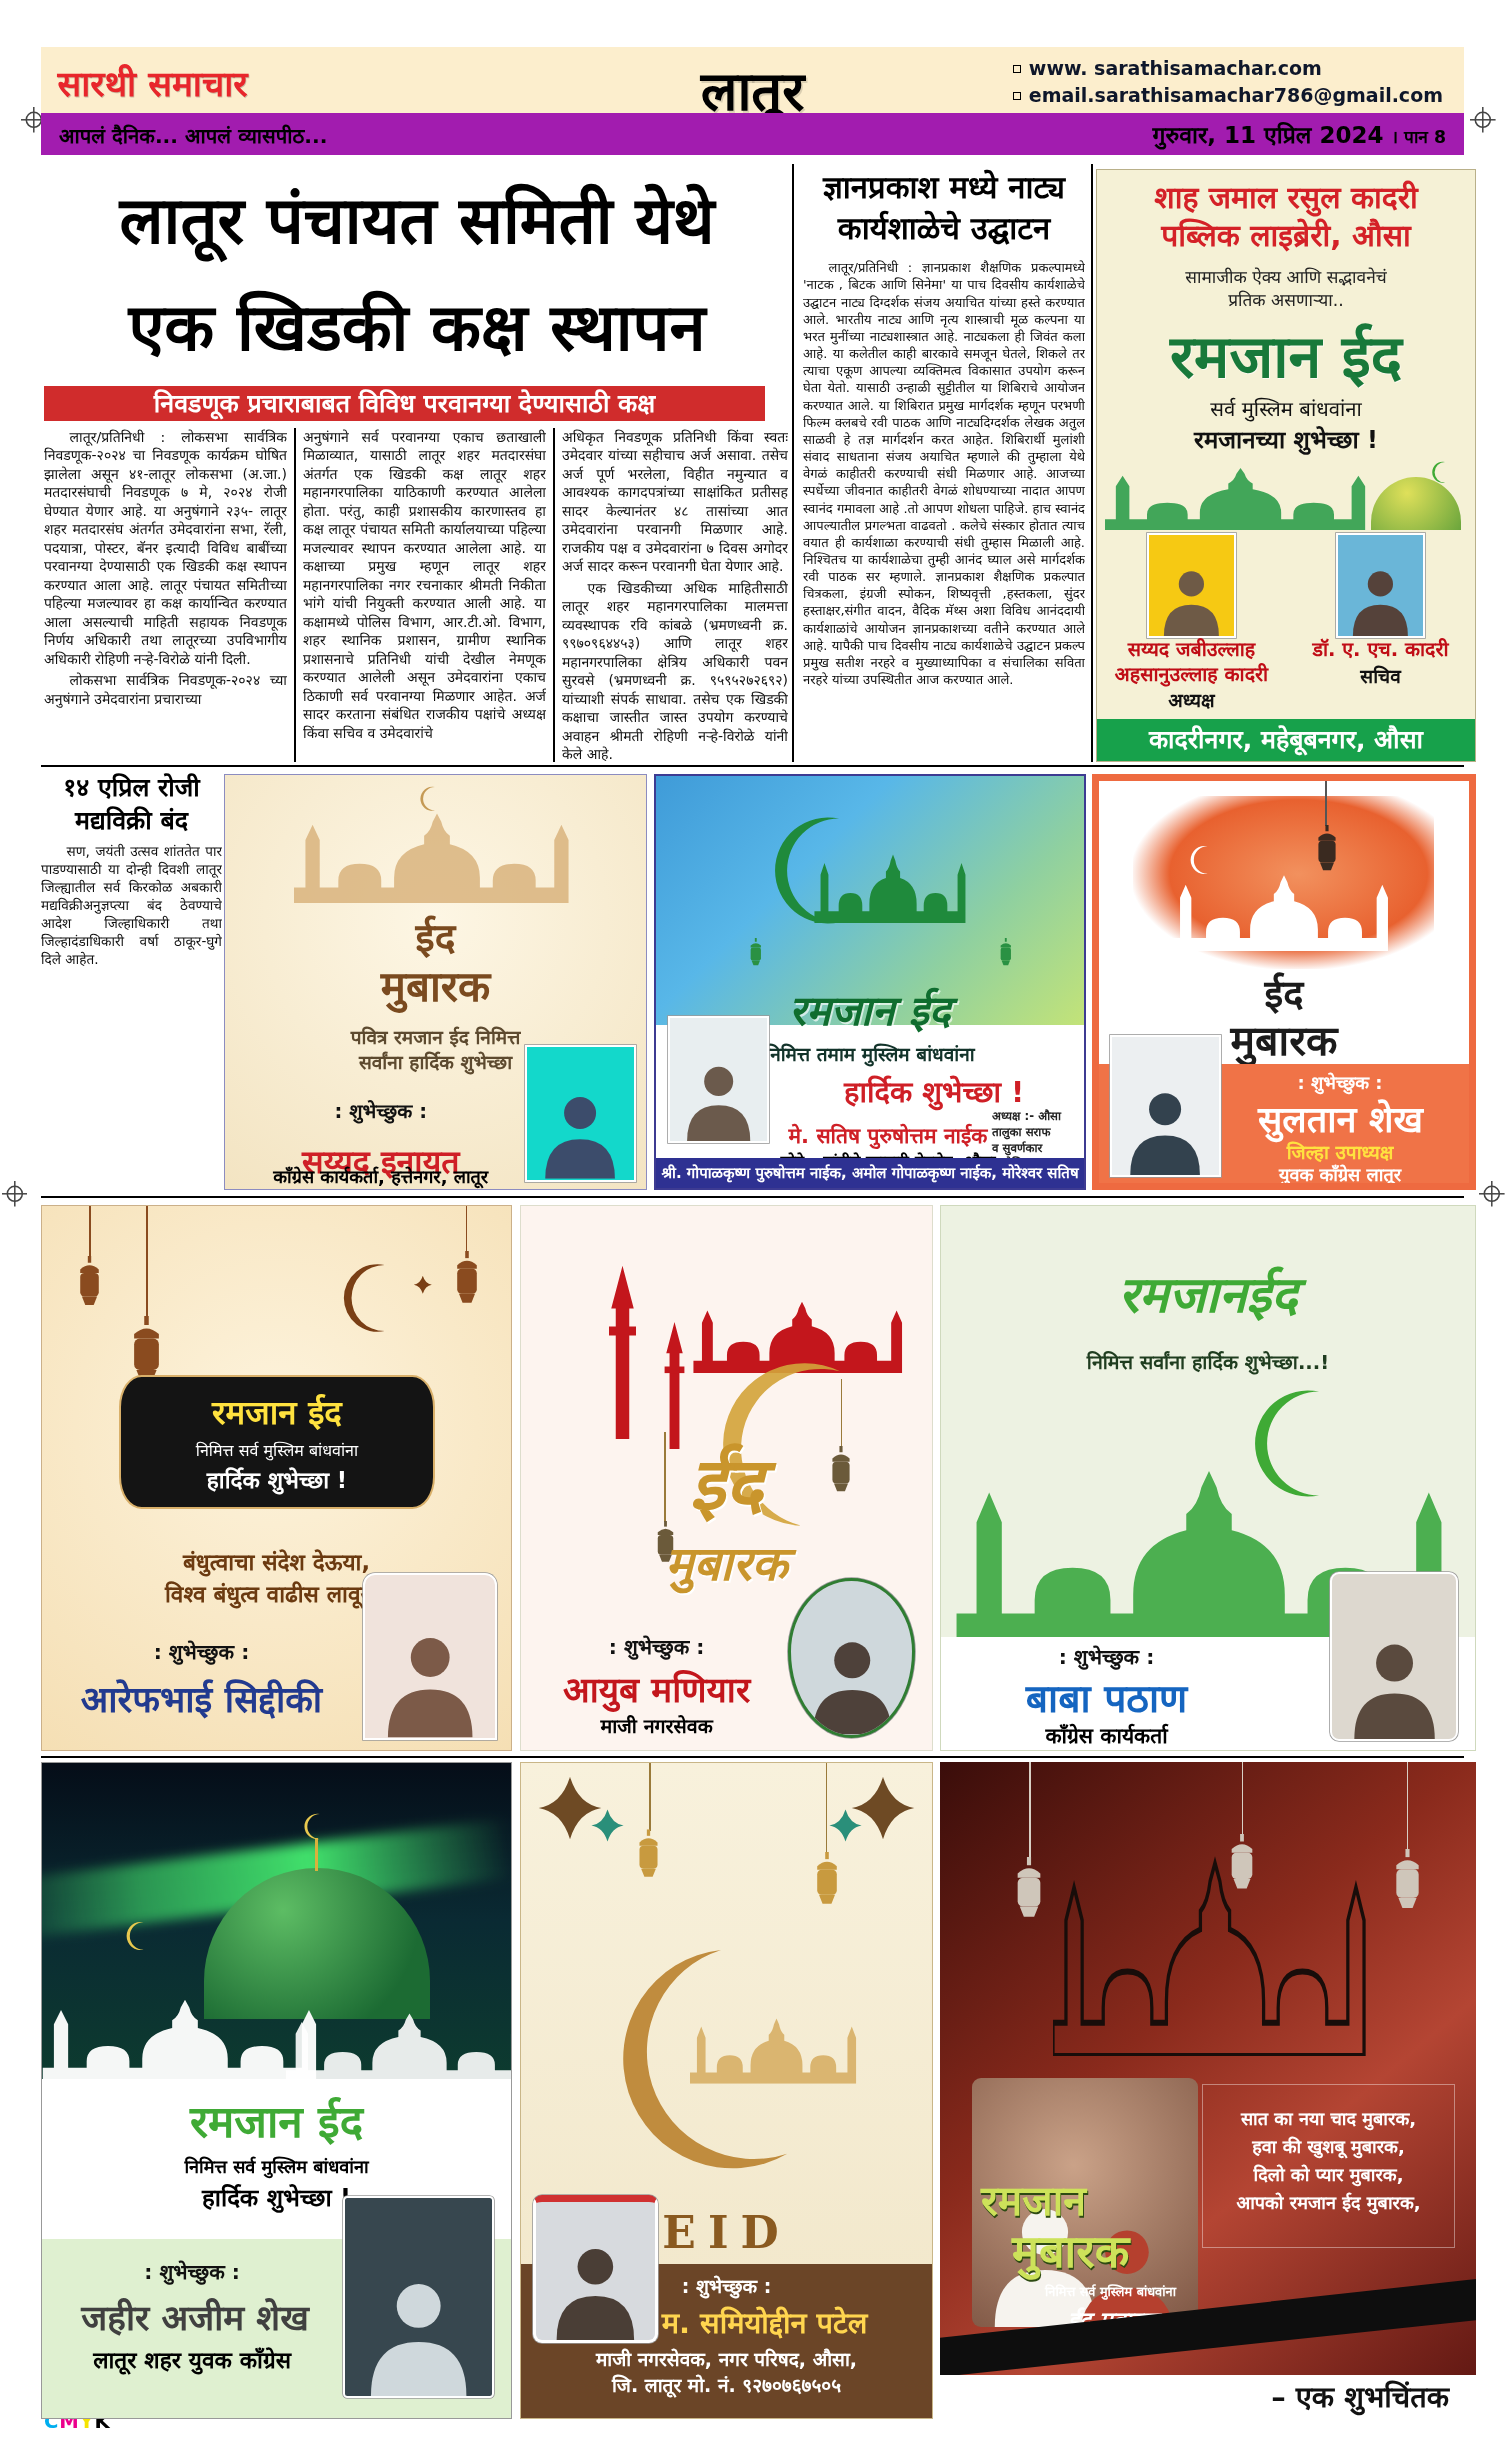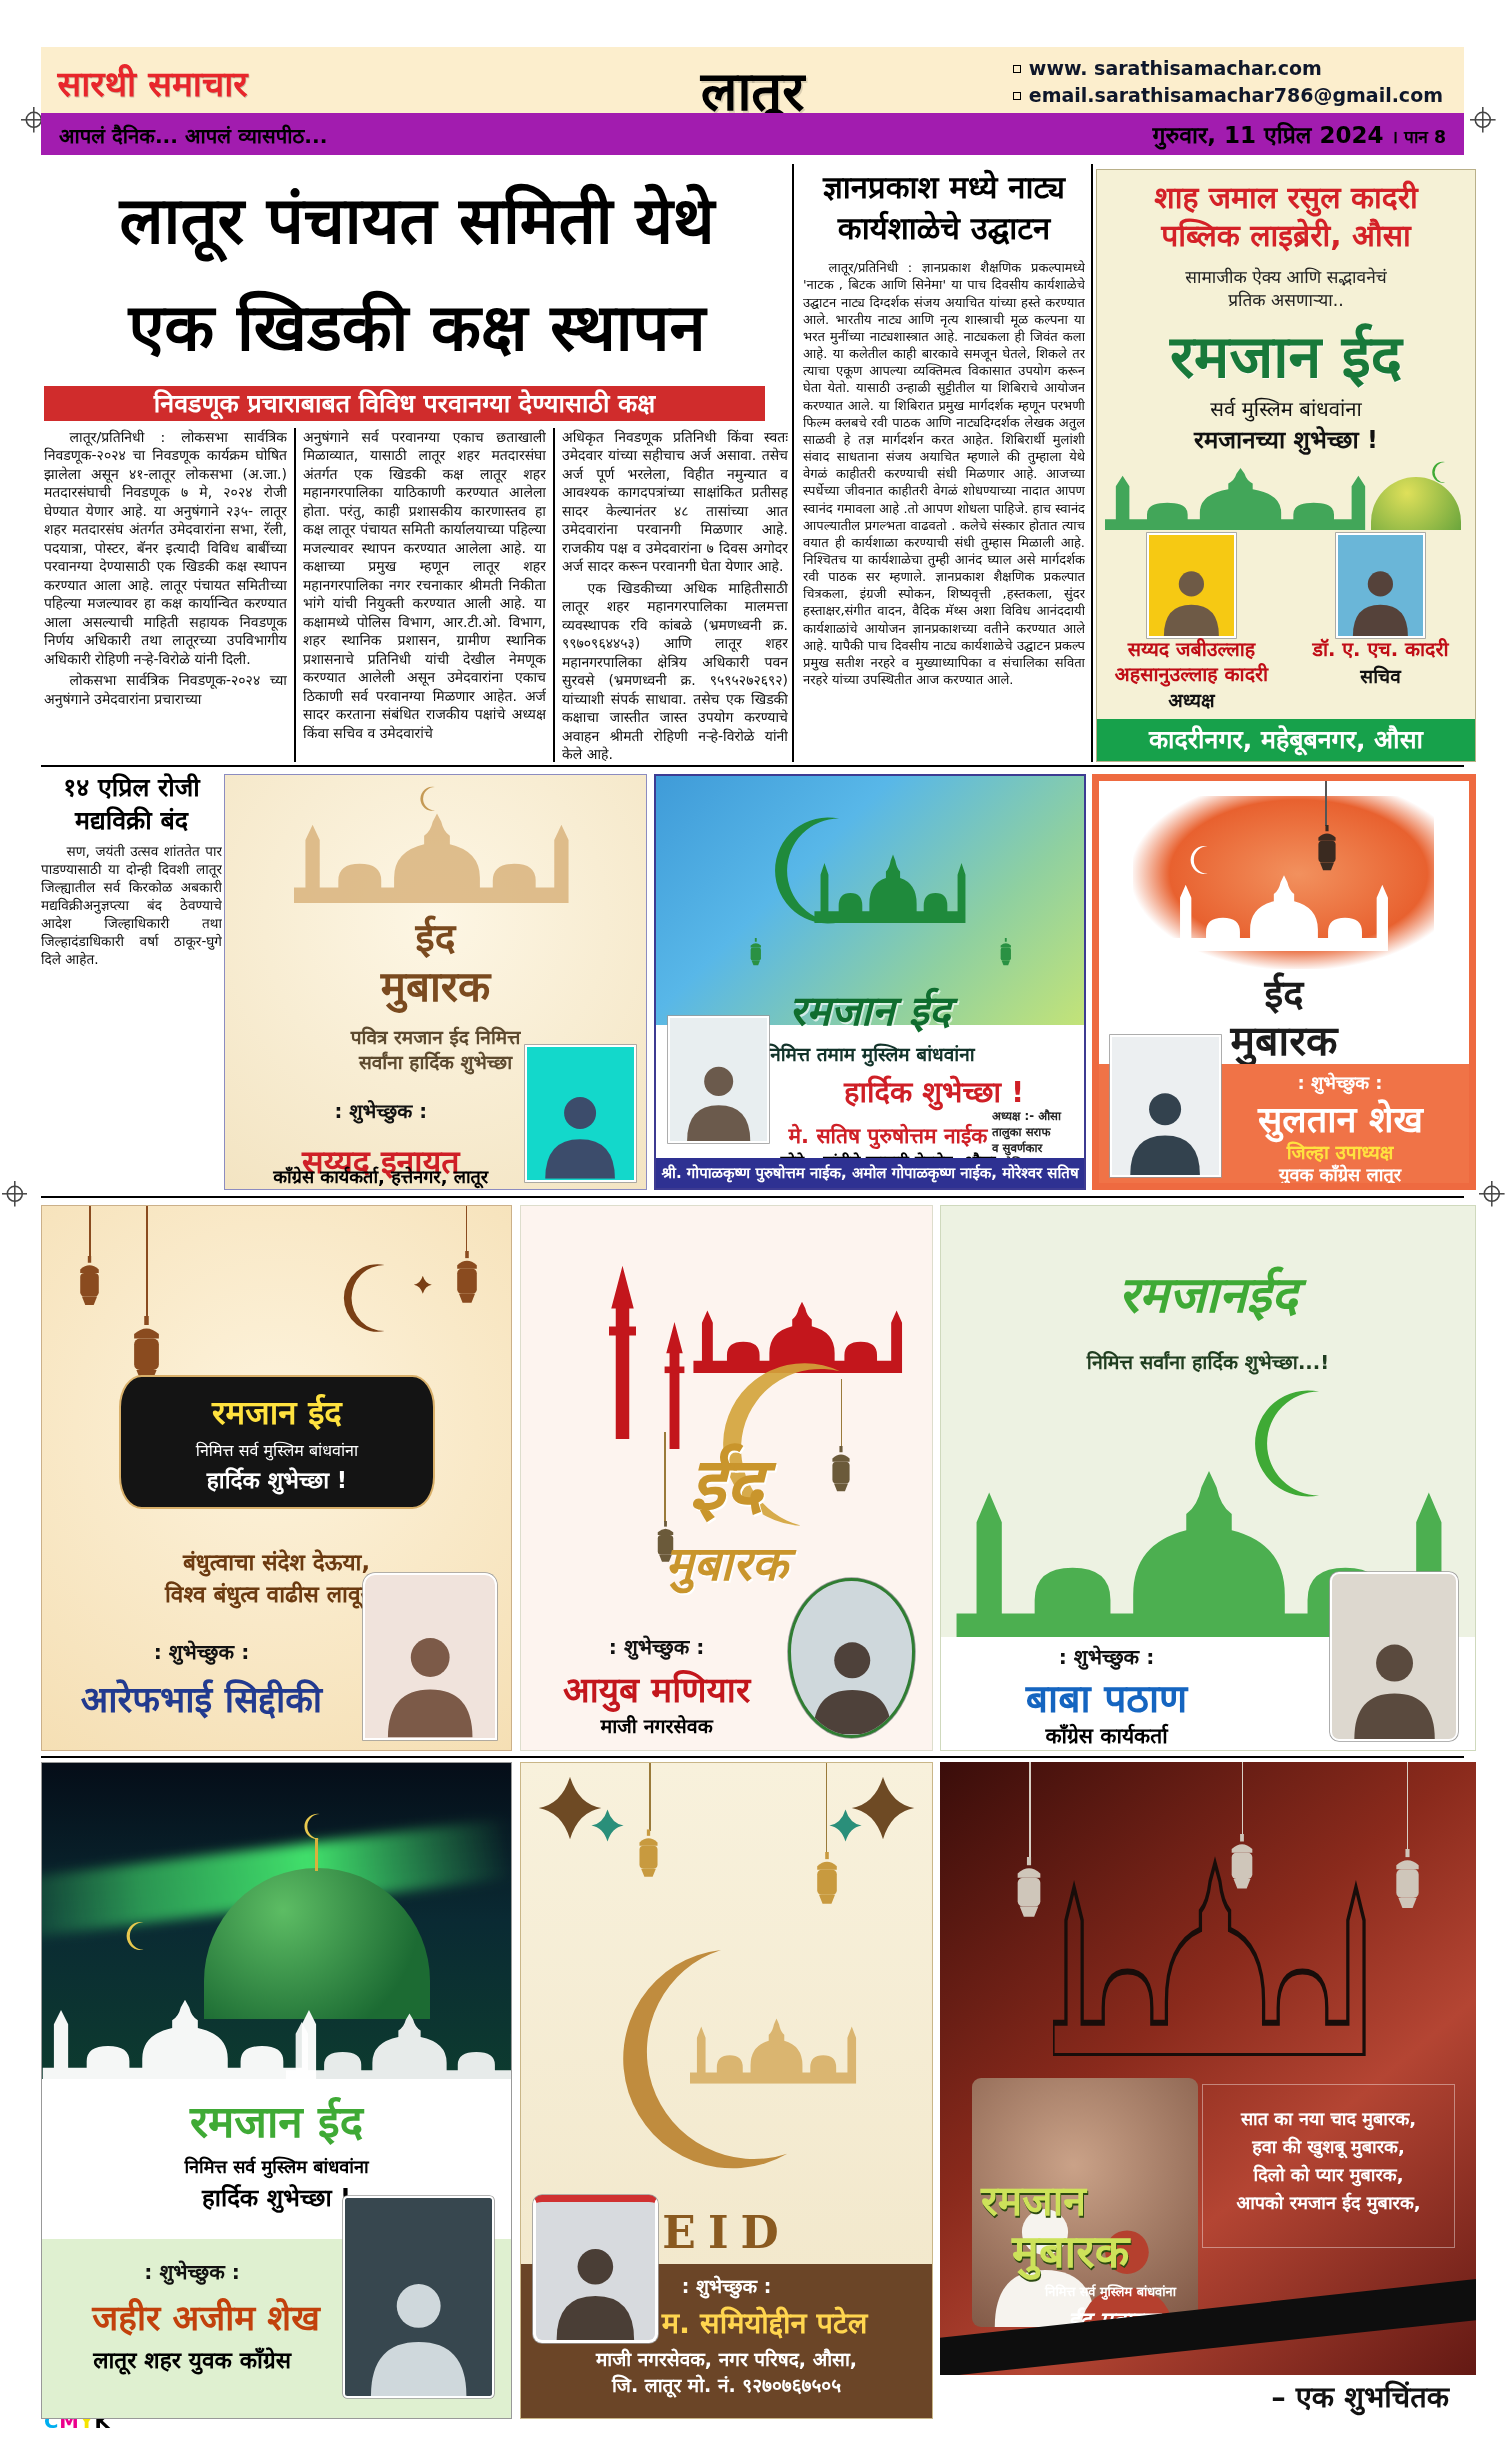--- a/index.html
+++ b/index.html
@@ -459,21 +459,21 @@
           <use href="#mosque"></use>
         </svg>
     </div>
     <div class="ad7-mid" data-name="ad-title-panel">
       <div style="margin-top:10.5px;font-size:44px;font-weight:800;color:#3faa35" data-name="ad-title">रमजान ईद</div>
       <div style="margin-top:4.5px;font-size:18px;font-weight:700" data-name="ad-subtext">निमित्त सर्व मुस्लिम बांधवांना</div>
       <div style="margin-top:1.5px;font-size:24px;font-weight:800" data-name="ad-greeting">हार्दिक शुभेच्छा !</div>
     </div>
     <div class="ad7-bot" data-name="ad-footer-panel">
       <div class="abs ctr shub" style="left:0;width:64%;top:18px;font-size:20.3px" data-name="wellwisher-label">: शुभेच्छुक :</div>
-      <div class="abs ctr" style="left:14px;width:64%;top:54px;font-size:35px;font-weight:800;color:#c2410c" data-name="sponsor-name">जहीर अजीम शेख</div>
+      <div class="abs ctr" style="left:3px;width:64%;top:54px;font-size:35px;font-weight:800;color:#404040" data-name="sponsor-name">जहीर अजीम शेख</div>
       <div class="abs ctr" style="left:0;width:64%;top:105px;font-size:22.6px;font-weight:800" data-name="sponsor-role">लातूर शहर युवक काँग्रेस</div>
     </div>
     <div class="photo abs" style="right:16.6px;bottom:19.6px;width:151px;height:202px;background:#37474f;border-radius:4.5px" data-name="photo-zahir">
         <svg style="fill:#cfd8dc" viewBox="0 0 170.719 230.547" width="129" height="174">
           <use href="#person"></use>
         </svg>
       </div>
   </div>
 
   <div class="abs ad ad8" data-name="ad-patel">

